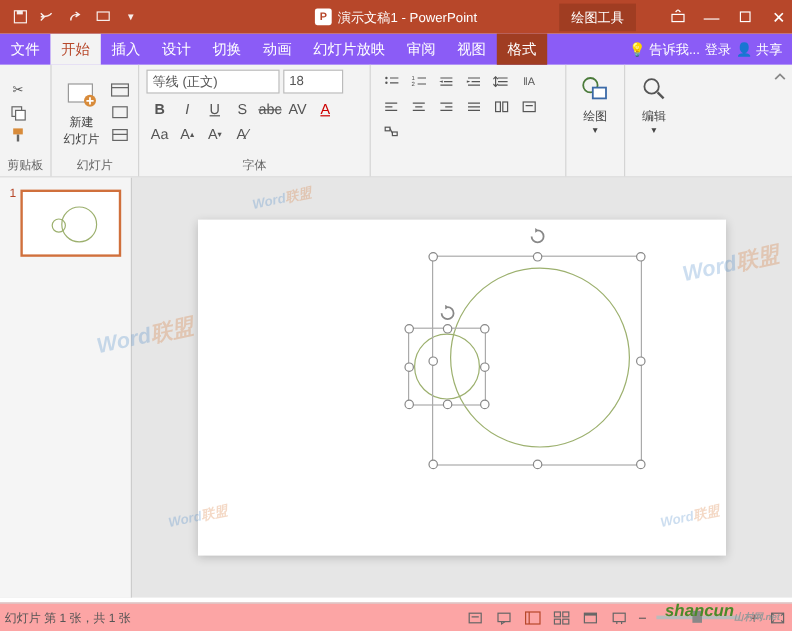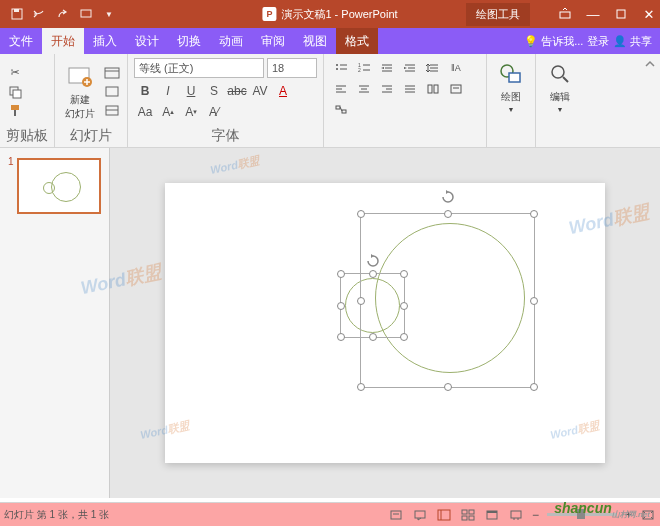--- a/index.html
+++ b/index.html
@@ -13,21 +13,21 @@
 .win-controls{position:absolute;right:4px;display:flex;gap:14px;align-items:center;}
 .win-btn{width:14px;height:14px;display:flex;align-items:center;justify-content:center;font-size:13px;}
 .menubar{height:26px;background:#8b5cf6;display:flex;align-items:center;font-size:12px;color:#fff;}
 .menu-item{padding:0 9px;height:26px;display:flex;align-items:center;cursor:pointer;}
 .menu-item.active{background:#f3f3f3;color:#b7472a;}
 .menu-item.format{background:#a03d22;}
 .menu-right{margin-left:auto;display:flex;align-items:center;gap:4px;padding-right:8px;}
 .menu-right-item{display:flex;align-items:center;gap:3px;font-size:11px;}
 .ribbon{height:94px;background:#f3f3f3;border-bottom:1px solid #d4d4d4;display:flex;}
 .ribbon-group{border-right:1px solid #d4d4d4;padding:4px 6px 2px;display:flex;flex-direction:column;justify-content:space-between;}
-.ribbon-group-label{text-align:center;font-size:14px;color:#666;padding-top:2px;}
+.ribbon-group-label{text-align:center;font-size:10px;color:#666;padding-top:2px;}
 .rg-content{display:flex;gap:4px;flex:1;}
 .big-btn{display:flex;flex-direction:column;align-items:center;justify-content:center;gap:2px;font-size:10px;color:#444;padding:2px 4px;}
 .big-btn-icon{width:28px;height:28px;display:flex;align-items:center;justify-content:center;}
 .small-col{display:flex;flex-direction:column;gap:3px;justify-content:center;}
 .small-btn{width:18px;height:16px;display:flex;align-items:center;justify-content:center;color:#555;font-size:11px;}
 .font-row{display:flex;gap:3px;align-items:center;margin-bottom:3px;}
 .font-combo{height:20px;border:1px solid #bbb;background:#fff;font-size:11px;padding:0 4px;display:flex;align-items:center;color:#555;}
 .font-btns{display:flex;gap:1px;flex-wrap:wrap;width:180px;}
 .fbtn{width:22px;height:20px;display:flex;align-items:center;justify-content:center;font-size:12px;color:#555;}
 .para-btns{display:flex;gap:1px;flex-wrap:wrap;width:150px;}
@@ -105,20 +105,21 @@
   </div>
 </div>
 
 <div class="menubar">
   <div class="menu-item">文件</div>
   <div class="menu-item active">开始</div>
   <div class="menu-item">插入</div>
   <div class="menu-item">设计</div>
   <div class="menu-item">切换</div>
   <div class="menu-item">动画</div>
+  <div class="menu-item">幻灯片放映</div>
   <div class="menu-item">审阅</div>
   <div class="menu-item">视图</div>
   <div class="menu-item format">格式</div>
   <div class="menu-right">
     <span class="menu-right-item">
         <span>💡</span>
         <span>告诉我...</span>
       </span>
     <span class="menu-right-item">登录</span>
     <span class="menu-right-item">
@@ -182,21 +183,21 @@
             </svg>
           </span>
       </div>
     </div>
     <div class="ribbon-group-label">幻灯片</div>
   </div>
 
   <div class="ribbon-group">
     <div style="display:flex;flex-direction:column;">
       <div class="font-row">
-        <div class="font-combo" style="width:130px;">等线 (正文)</div>
+        <div class="font-combo" style="width:111px;">等线 (正文)</div>
         <div class="font-combo" style="width:50px;">18</div>
       </div>
       <div class="font-btns">
         <span class="fbtn" style="font-weight:bold;">B</span>
         <span class="fbtn" style="font-style:italic;">I</span>
         <span class="fbtn" style="text-decoration:underline;">U</span>
         <span class="fbtn">S</span>
         <span class="fbtn" style="text-decoration:line-through;">abc</span>
         <span class="fbtn">AV</span>
         <span class="fbtn" style="color:#c00;text-decoration:underline;">A</span>

